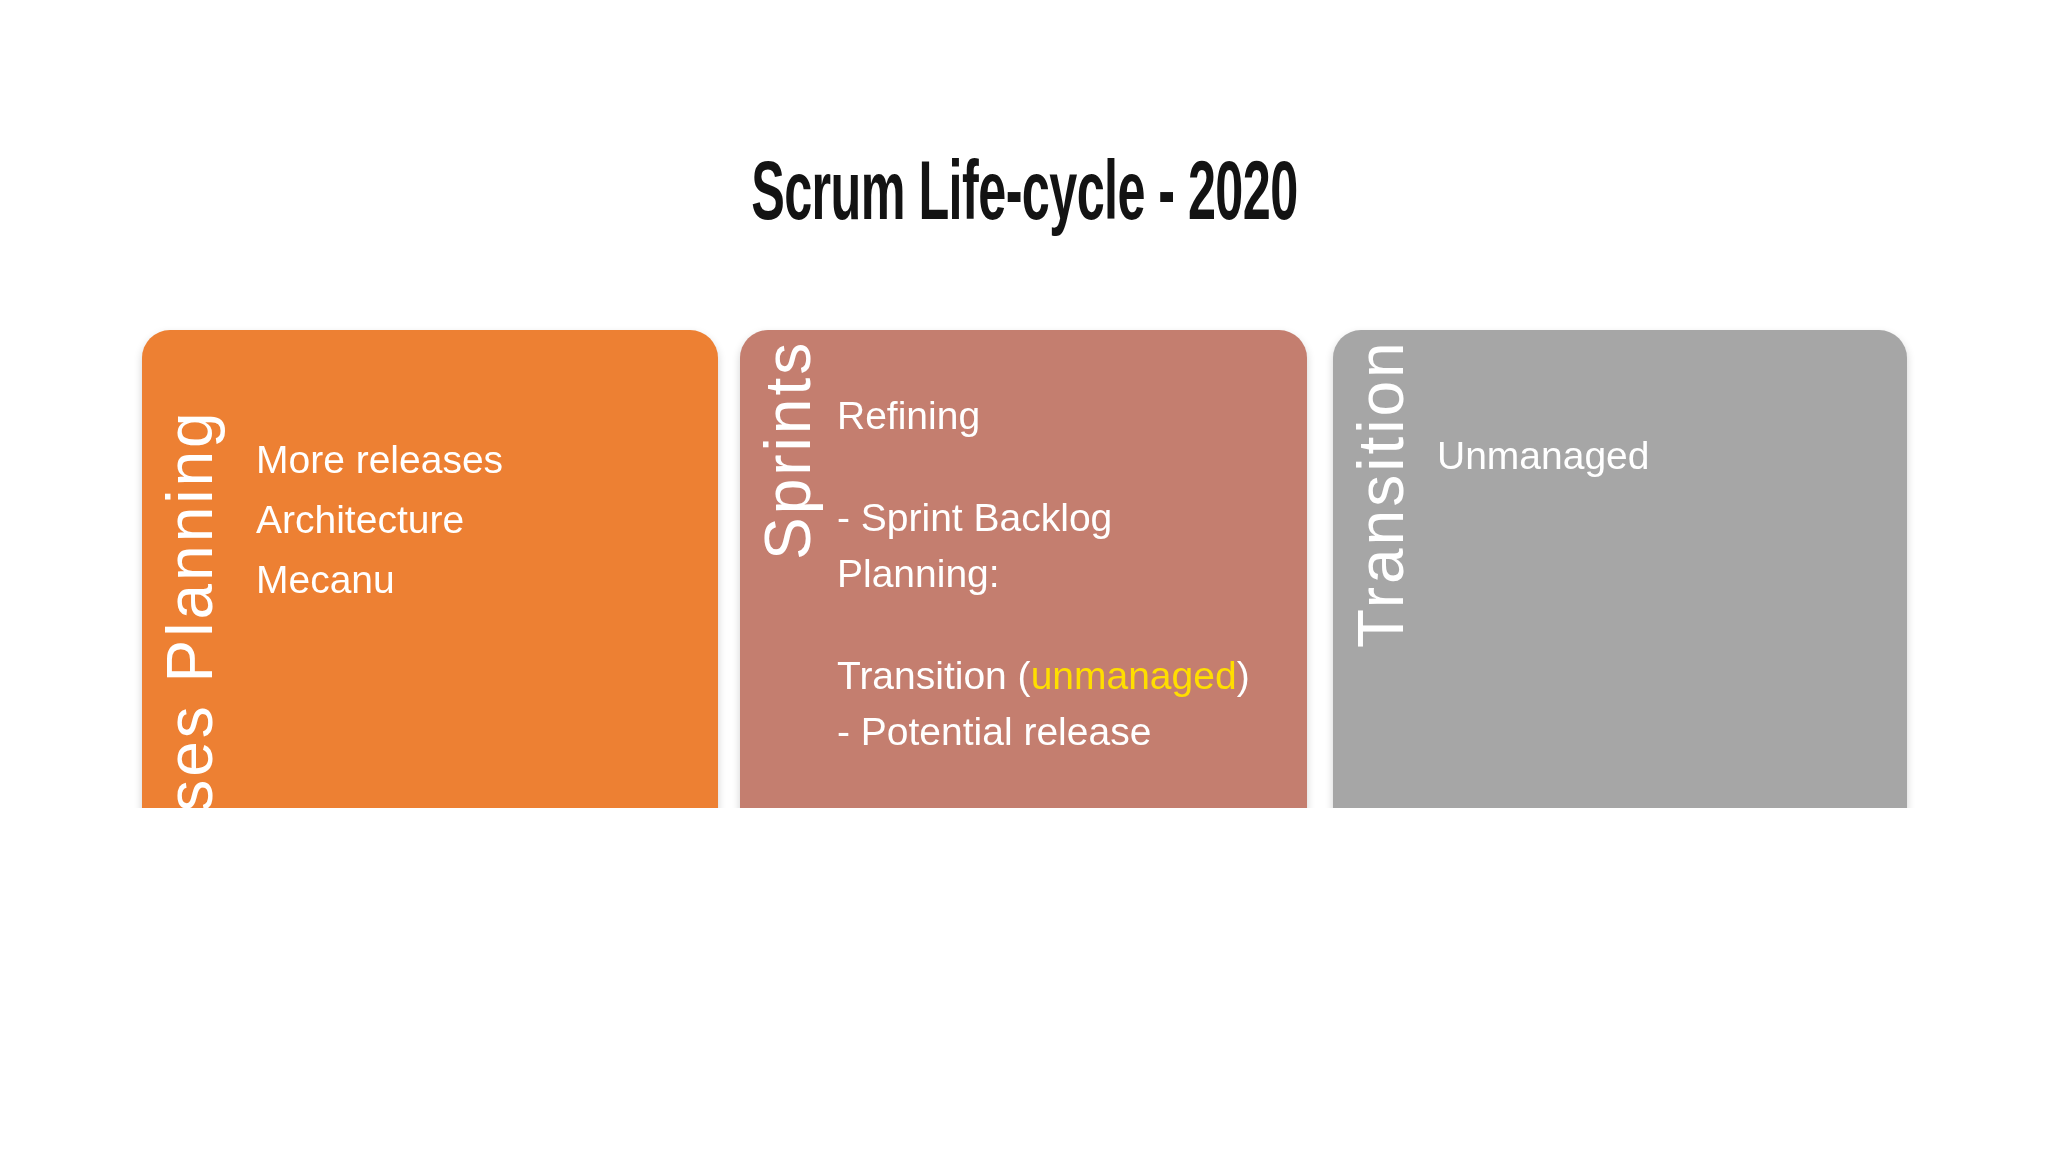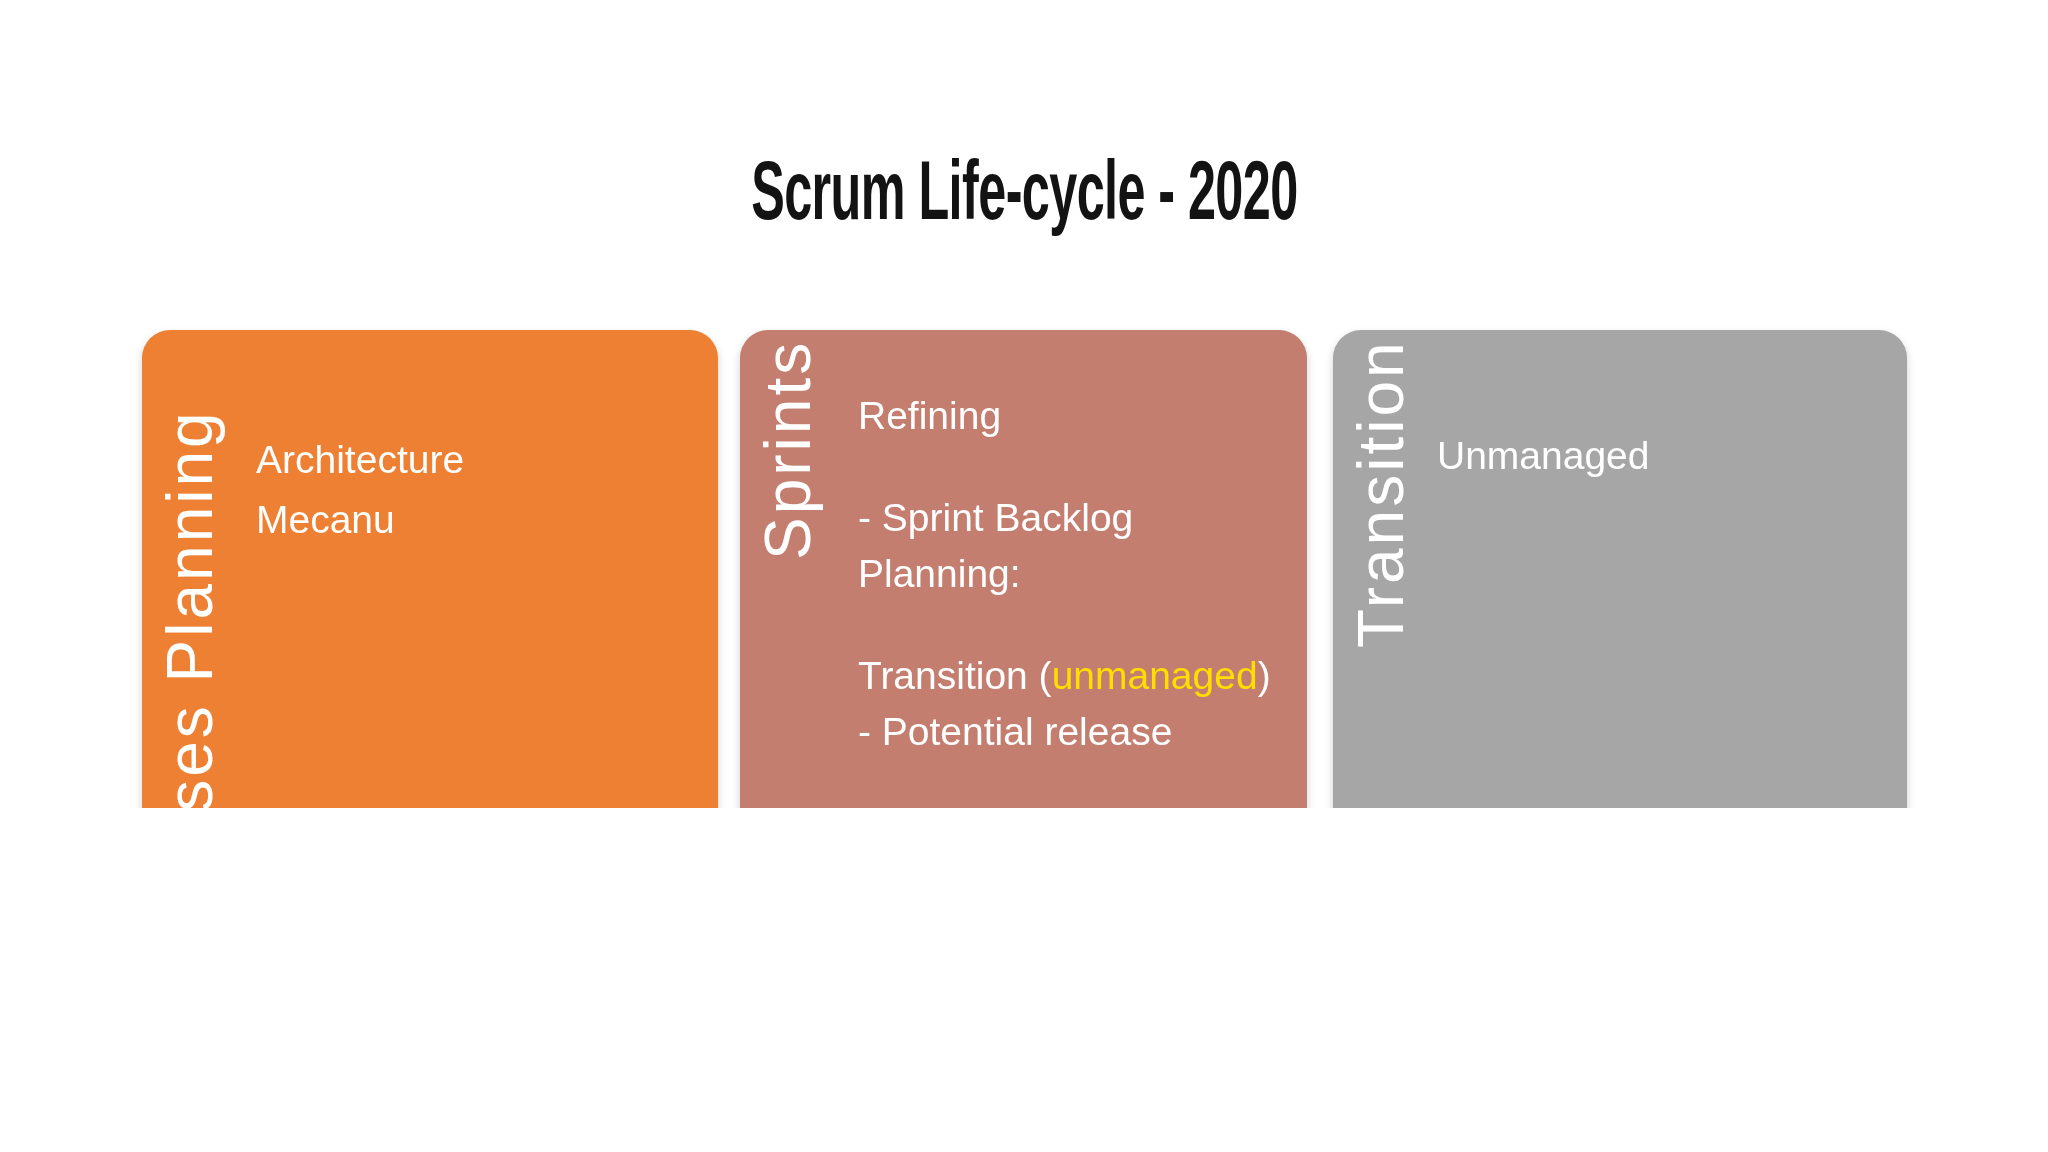--- a/index.html
+++ b/index.html
@@ -65,21 +65,21 @@
   
   .content {
     position: absolute;
     color: #ffffff;
     font-size: 39px;
     white-space: nowrap;
   }
   .content-releases   { left: 114px; top: 100px; }
   .content-releases .line { height: 60px; line-height: 60px; }
   .content-sprints    { left: 97px;  top: 58px; }
-  .content-sprints .line { height: 56px; line-height: 56px; margin-left: 21px; }
+  .content-sprints .line { height: 56px; line-height: 56px; }
   .content-transition { left: 104px; top: 96px; }
   .content-transition .line { height: 60px; line-height: 60px; }
   .spacer { height: 46px; }
   .hl { color: #FFDE00; }
 
   
   .arrow { position: absolute; }
   .arrow-1 { left: 692px;  top: 864px; }
   .arrow-2 { left: 1289px; top: 866px; }
 
@@ -116,20 +116,21 @@
 
 <div class="slide">
 
   <div class="title">
     <span class="title-inner">Scrum Life-cycle - 2020</span>
   </div>
 
   <div class="box box-releases">
     <div class="vlabel vlabel-releases">Releases Planning</div>
     <div class="content content-releases">
+      <div class="line">More releases</div>
       <div class="line">Architecture</div>
       <div class="line">Mecanu</div>
     </div>
   </div>
 
   <svg class="arrow arrow-1" width="92" height="108" viewBox="0 0 92 108">
     <polygon points="3,3 88,54 3,105" fill="#ffffff" stroke="#ED8033" stroke-width="4" stroke-linejoin="round"></polygon>
   </svg>
 
   <div class="box box-sprints">

